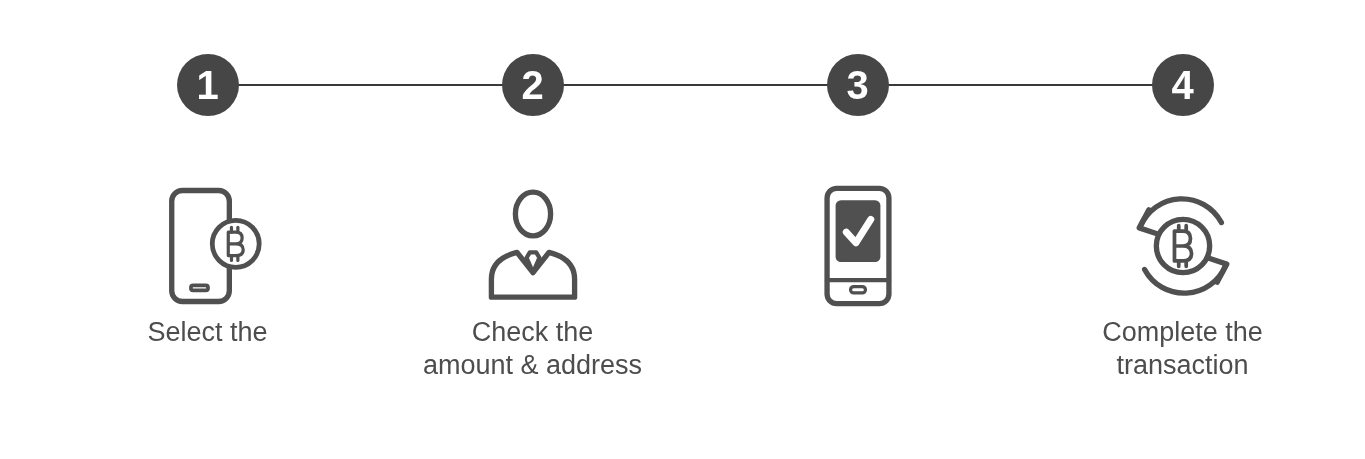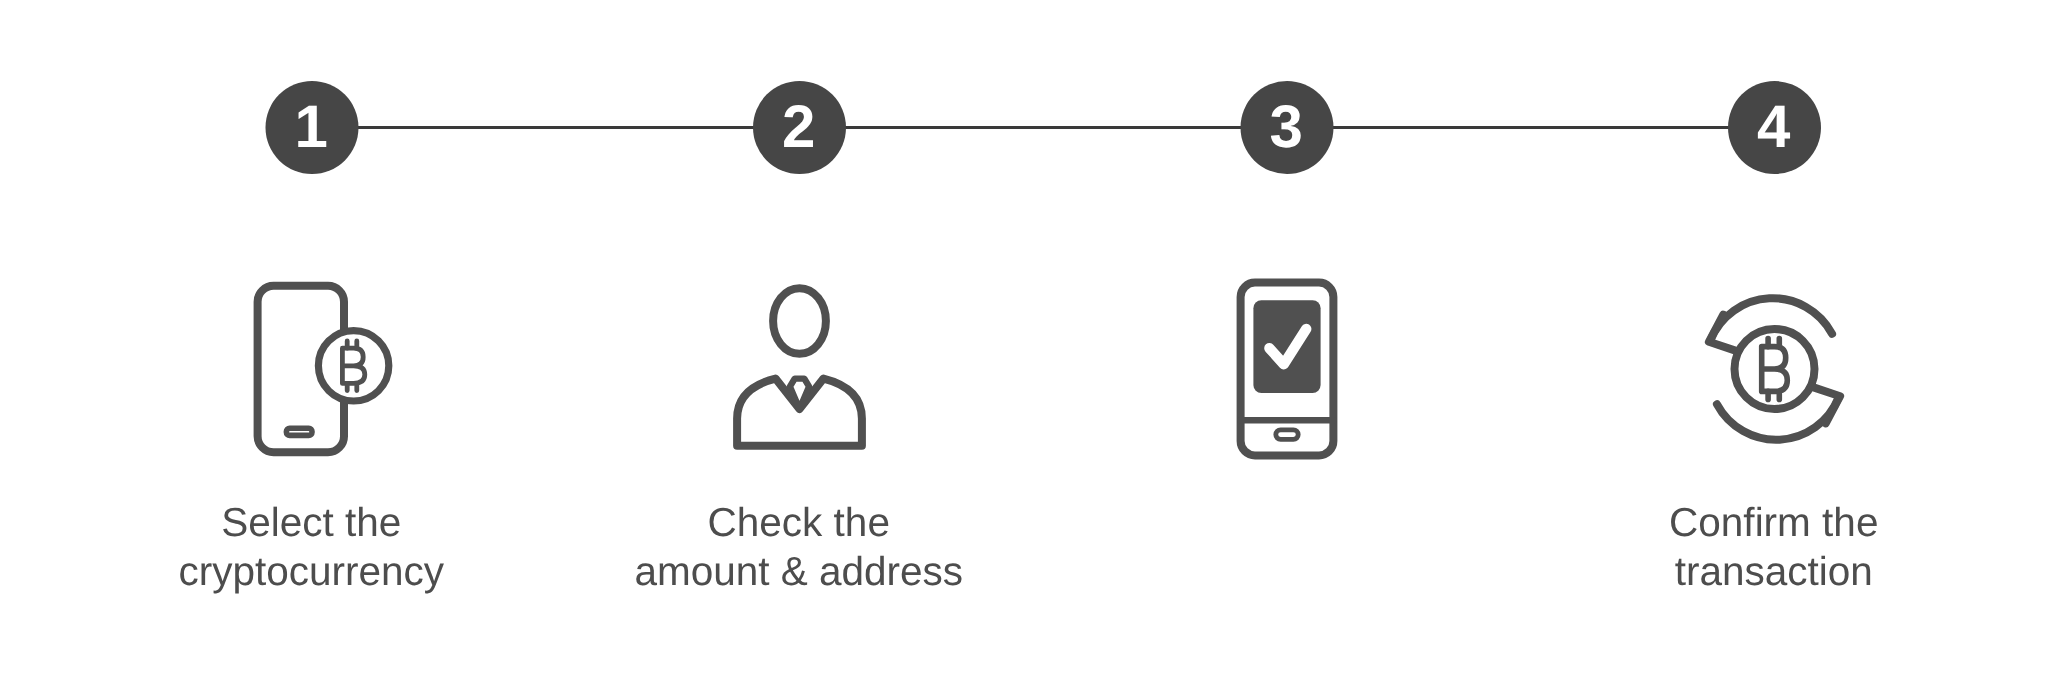--- a/index.html
+++ b/index.html
@@ -61,21 +61,21 @@
   .icon-wrap svg {
     height: 128px;
     width: auto;
     display: block;
   }
   .st  { fill: none; stroke: currentColor; stroke-linecap: round; stroke-linejoin: round; }
   .bg  { fill: #ffffff; stroke: currentColor; stroke-linecap: round; stroke-linejoin: round; }
   .solid { fill: currentColor; stroke: none; }
   .wh  { fill: none; stroke: #ffffff; stroke-linecap: round; stroke-linejoin: round; }
   .label {
-    margin-top: 20px;
+    margin-top: 4px;
     text-align: center;
     color: var(--label-text, #4d4d4d);
     font-size: 27px;
     line-height: 33px;
     font-weight: 400;
   }
   .label .line { display: block; }
 </style>
 </head>
 <body>
@@ -93,21 +93,20 @@
         <svg viewBox="0 0 120 120" aria-hidden="true">
           <rect class="st" stroke-width="5" x="26" y="8" width="54" height="104" rx="10"></rect>
           <rect class="st" stroke-width="3.5" x="44" y="97" width="16" height="4.5" rx="2"></rect>
           <circle class="bg" stroke-width="4.5" cx="86" cy="58" r="22"></circle>
           <path class="st" stroke-width="3" d="M79,47 L79,69 M79,47 L86,47 Q92,47 92,52.5 Q92,58 86,58 L79,58 M86,58 Q93,58 93,63.5 Q93,69 86,69 L79,69"></path>
           <path class="st" stroke-width="3" d="M82,42.5 V47 M88,42.5 V47 M82,69 V73.5 M88,69 V73.5"></path>
         </svg>
       </div>
       <div class="label">
         <span class="line">Select the</span>
-        <span class="line">cryptocurrency</span>
       </div>
     </div>
 
     <div class="step">
       <div class="circle">
         <span>2</span>
       </div>
       <div class="icon-wrap">
         <svg viewBox="0 0 120 120" aria-hidden="true">
           <ellipse class="st" stroke-width="5" cx="60" cy="30" rx="16.5" ry="20.5"></ellipse>
@@ -147,19 +146,19 @@
           <circle class="st" stroke-width="5" cx="60" cy="60" r="25"></circle>
           <path class="st" stroke-width="3.5" d="M52,46 L52,74 M52,46 L60,46 Q67,46 67,53 Q67,60 60,60 L52,60 M60,60 Q68,60 68,67 Q68,74 60,74 L52,74"></path>
           <path class="st" stroke-width="3.5" d="M56,41 V46 M63,41 V46 M56,74 V79 M63,74 V79"></path>
           <path class="st" stroke-width="5" d="M96,38 A42 42 0 0 0 20,42"></path>
           <path class="st" stroke-width="5" d="M24,82 A42 42 0 0 0 100,78"></path>
           <path class="st" stroke-width="5" d="M28,26 L19,43 L37,49"></path>
           <path class="st" stroke-width="5" d="M92,94 L101,77 L83,71"></path>
         </svg>
       </div>
       <div class="label">
-        <span class="line">Confirm the</span>
+        <span class="line">Complete the</span>
         <span class="line">transaction</span>
       </div>
     </div>
 
   </div>
 </div>
 
 </body></html>

